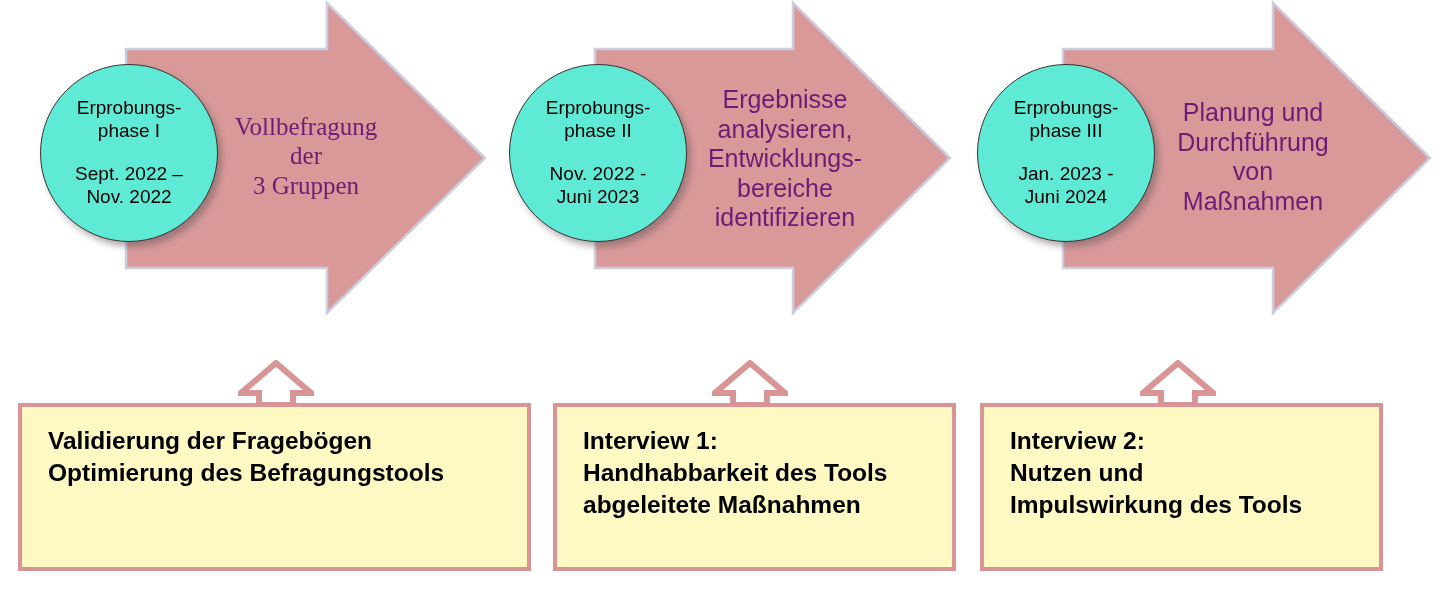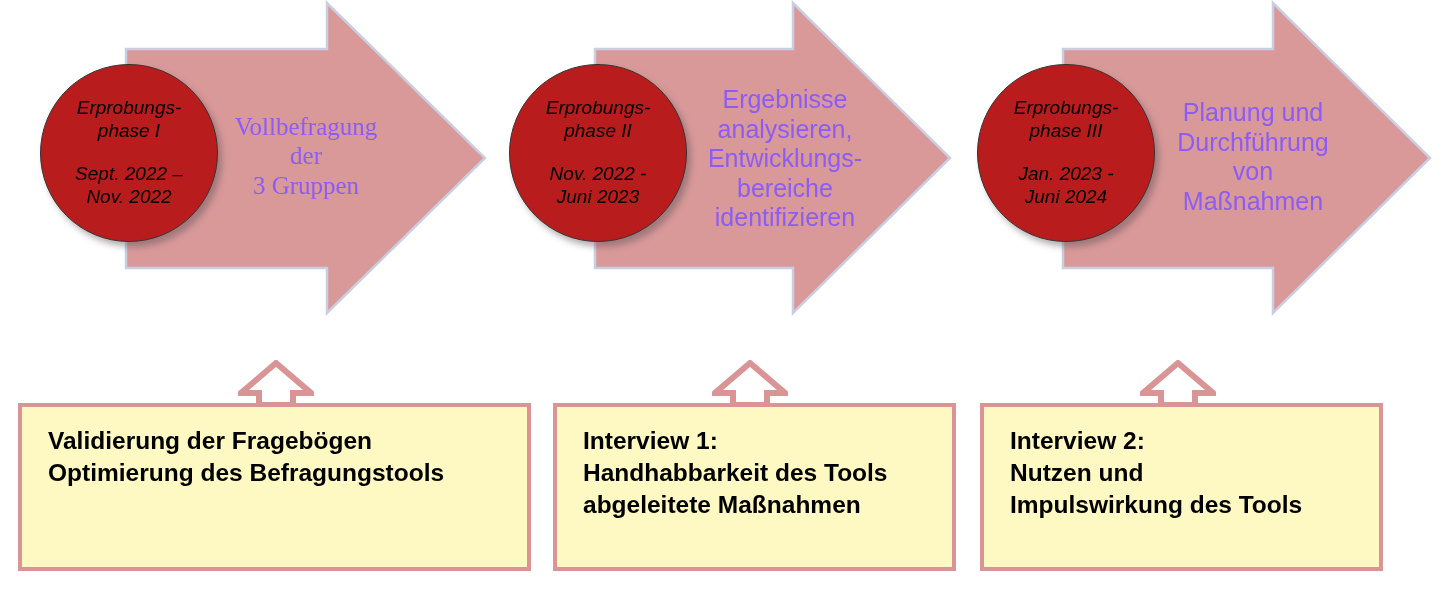--- a/index.html
+++ b/index.html
@@ -15,43 +15,42 @@
   
   .arrow-wrap{position:absolute;}
   .arrow-svg{position:absolute;left:0;top:0;overflow:visible;}
 
   .arrow-label{
     position:absolute;
     display:flex;
     align-items:center;
     justify-content:center;
     text-align:center;
-    color:#8b5cf6;
+    color:#701a75;
     font-size:25px;
     line-height:1.18;
     white-space:pre-line;
     font-family:"Liberation Sans", sans-serif;
   }
 
   .phase-circle{
     position:absolute;
     border-radius:50%;
-    background:#b91c1c;
+    background:#5eead4;
     border:1.4px solid #3a3232;
     box-shadow:4px 5px 6px rgba(90,80,85,0.45);
     display:flex;
     flex-direction:column;
     align-items:center;
     justify-content:center;
     text-align:center;
     color:#000;
     font-size:19px;
     line-height:1.2;
     box-sizing:border-box;
-    font-style:italic;
   }
   .phase-circle .pc-name{white-space:pre-line;}
   .phase-circle .pc-dates{white-space:pre-line;margin-top:20px;}
 
   
   .note-box{
     position:absolute;
     background:#fef9c3;
     border:4px solid #d99595;
     box-sizing:border-box;

